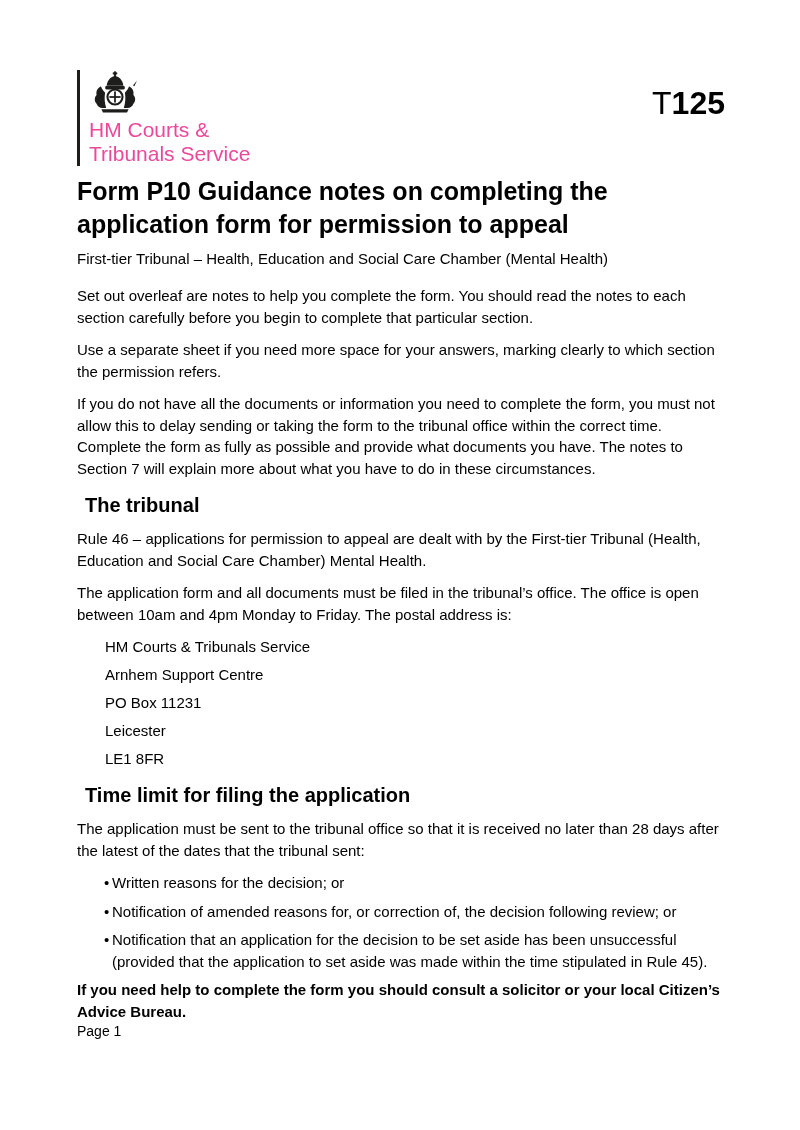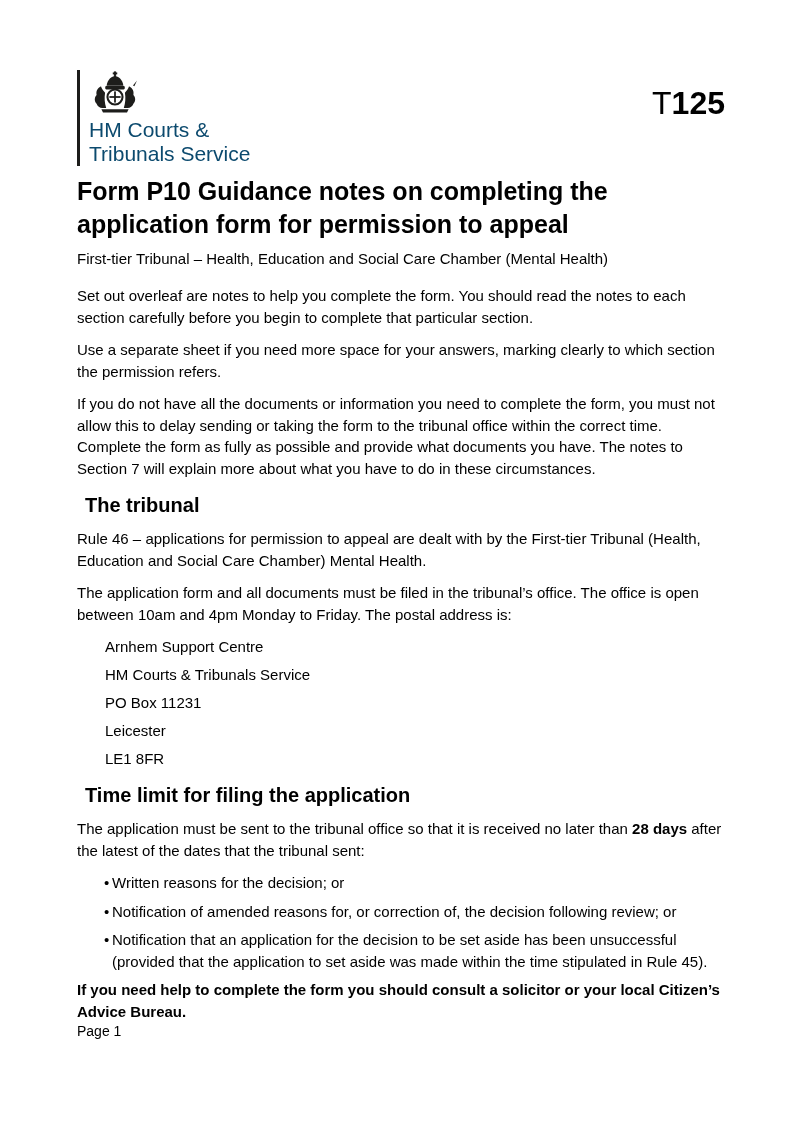--- a/index.html
+++ b/index.html
@@ -23,21 +23,21 @@
     align-items: flex-start;
   }
   .logo {
     border-left: 3px solid #1d1d1b;
     padding-left: 9px;
   }
   .logo-crest svg { display: block; margin: 1px 0 3px 2px; }
   .logo-text {
     font-size: 21px;
     line-height: 24px;
-    color: #0c4a6e;
+    color: #ec4899;
     font-weight: 400;
   }
   .form-code {
     font-size: 32px;
     line-height: 34px;
     margin-top: 16px;
     color: #000;
   }
   .form-code .prefix { font-weight: 400; }
   .form-code .num { font-weight: 700; }
@@ -82,21 +82,21 @@
     padding-left: 35px;
     margin: 0 0 7px 0;
   }
   ul.bullets .dot { position: absolute; left: 27px; top: 0; }
   p.closing-p {
     font-size: 15px;
     line-height: 21.5px;
     font-weight: 700;
     margin: 6px 0 0 0;
   }
-  .bold-inline { font-weight: 700; white-space: nowrap; }
+  .bold-inline { font-weight: 400; white-space: nowrap; }
   .page-footer {
     text-align: left;
     font-size: 14px;
     line-height: 17px;
     margin-top: 1px;
   }
 </style>
 </head>
 <body>
 
@@ -137,22 +137,22 @@
 
   <p class="body-p">Set out overleaf are notes to help you complete the form. You should read the notes to each section carefully before you begin to complete that particular section.</p>
   <p class="body-p">Use a separate sheet if you need more space for your answers, marking clearly to which section the permission refers.</p>
   <p class="body-p">If you do not have all the documents or information you need to complete the form, you must not allow this to delay sending or taking the form to the tribunal office within the correct time. Complete the form as fully as possible and provide what documents you have. The notes to Section 7 will explain more about what you have to do in these circumstances.</p>
 
   <h2 class="section-h">The tribunal</h2>
   <p class="body-p">Rule 46 – applications for permission to appeal are dealt with by the First-tier Tribunal (Health, Education and Social Care Chamber) Mental Health.</p>
   <p class="body-p">The application form and all documents must be filed in the tribunal’s office. The office is open between 10am and 4pm Monday to Friday. The postal address is:</p>
 
   <div class="address">
+    <p>HM Courts &amp; Tribunals Service</p>
     <p>Arnhem Support Centre</p>
-    <p>HM Courts &amp; Tribunals Service</p>
     <p>PO Box 11231</p>
     <p>Leicester</p>
     <p>LE1 8FR</p>
   </div>
 
   <h2 class="section-h">Time limit for filing the application</h2>
   <p class="body-p"><span>The application must be sent to the tribunal office so that it is received no later than </span><span class="bold-inline">28 days</span><span> after the latest of the dates that the tribunal sent:</span></p>
 
   <ul class="bullets">
     <li><span class="dot">•</span><span>Written reasons for the decision; or</span></li>

